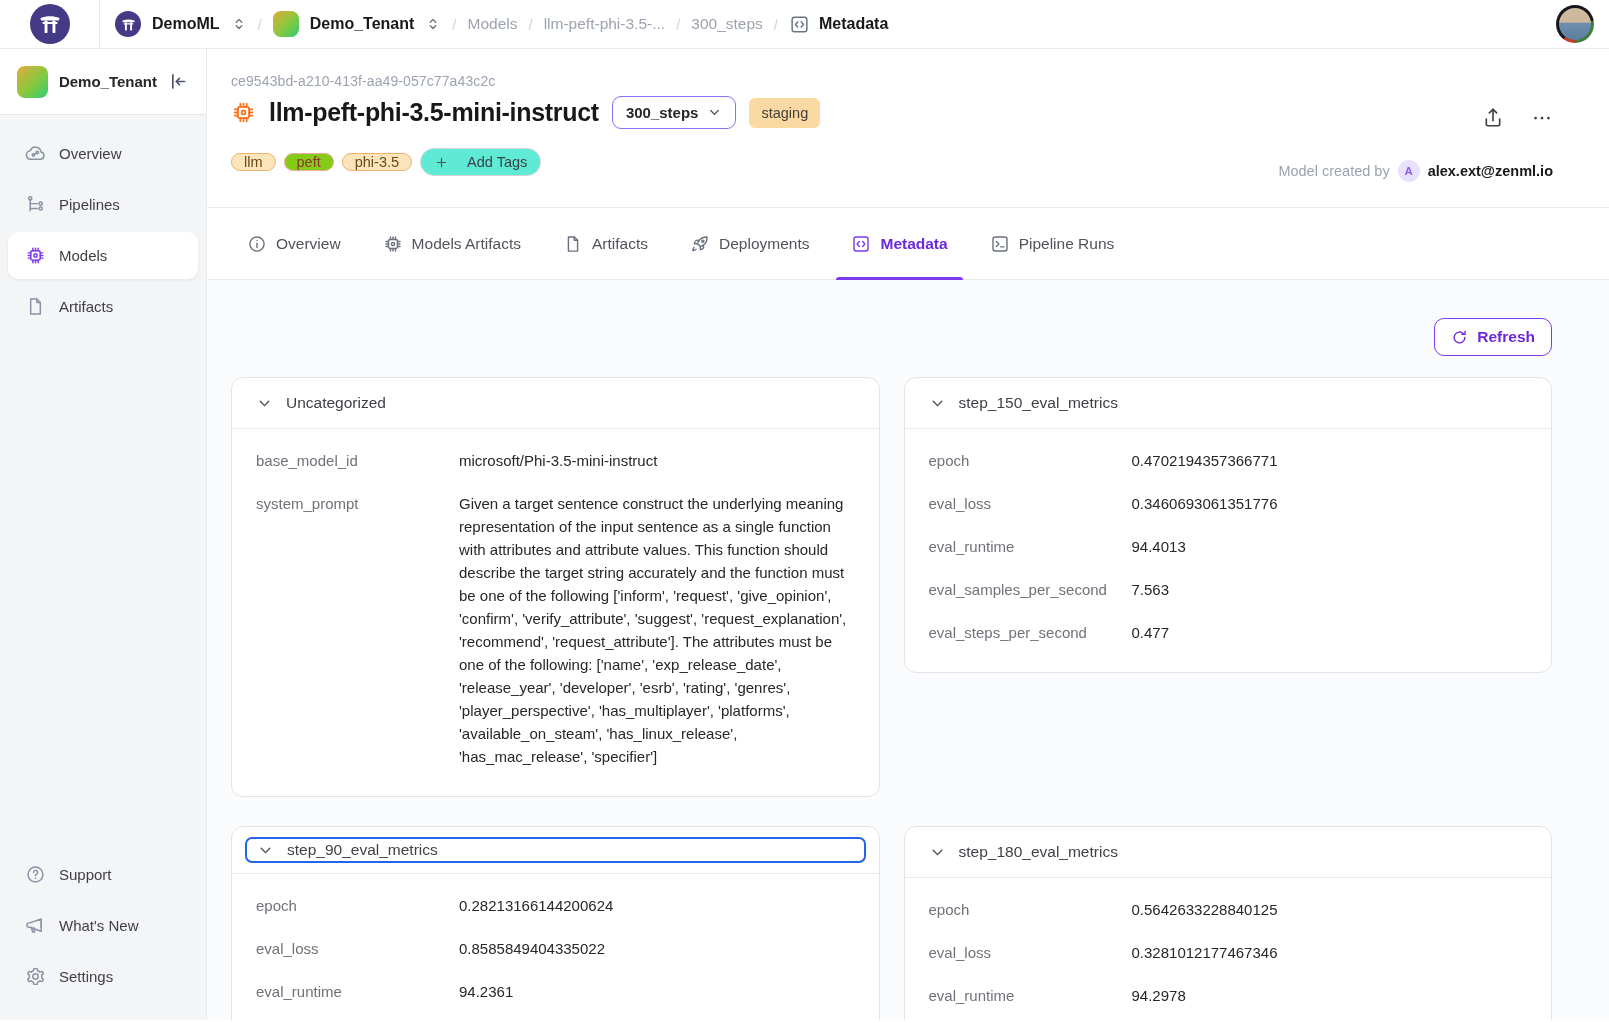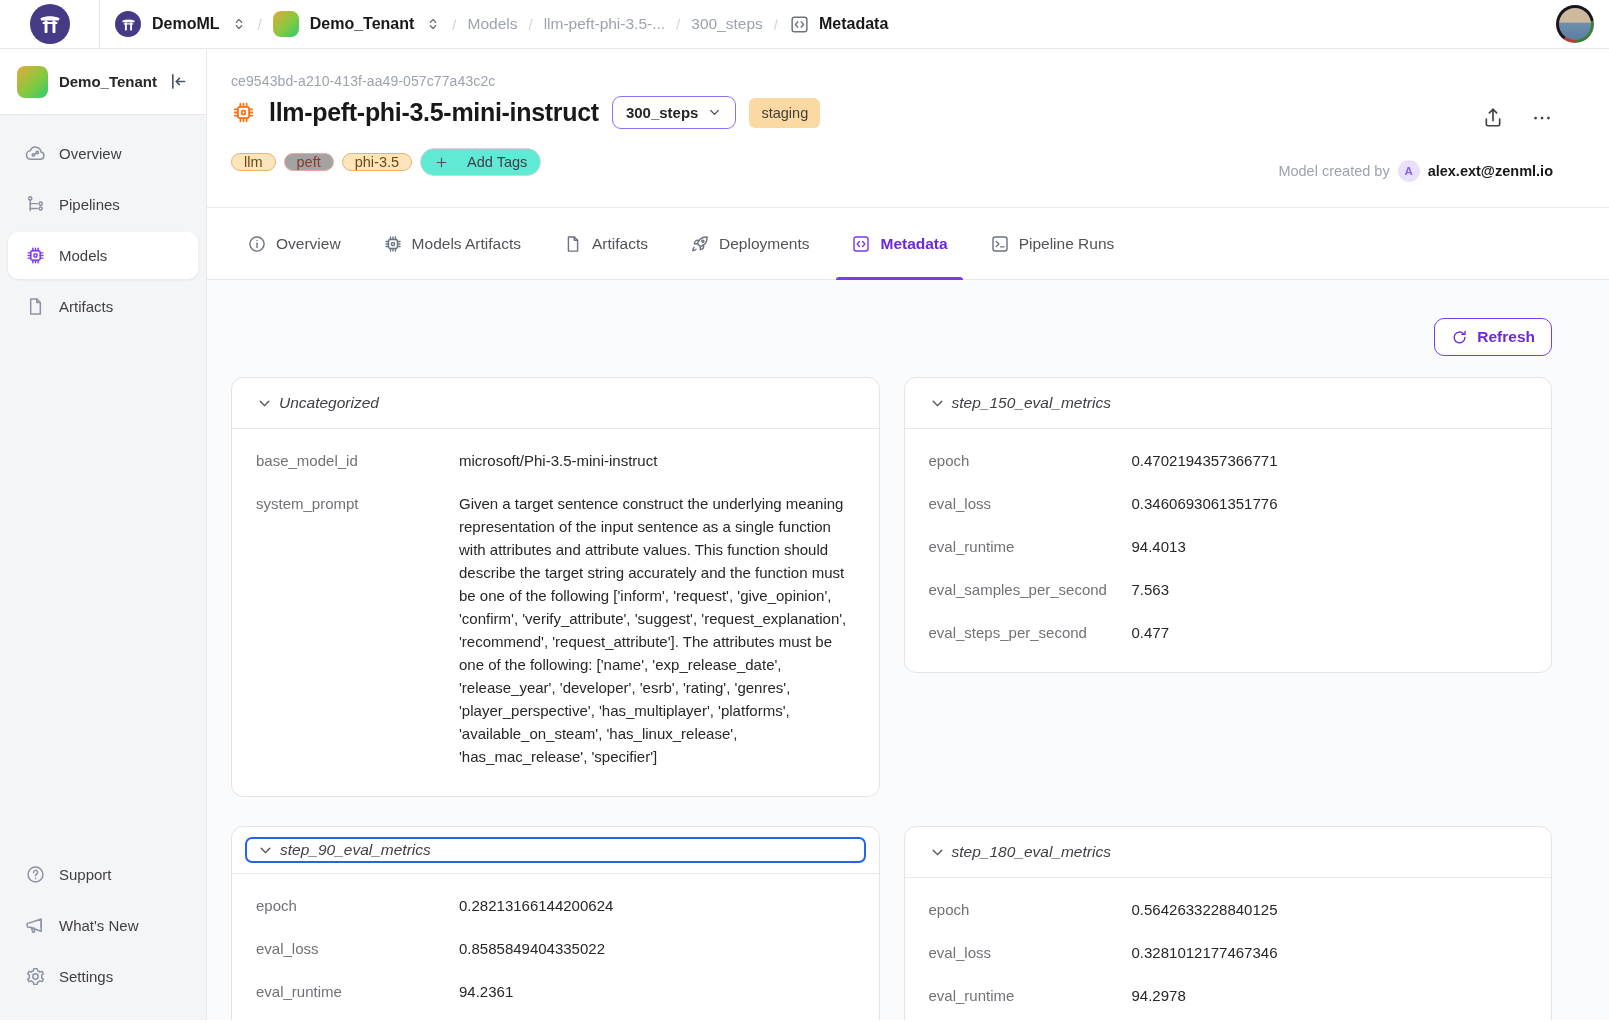--- a/index.html
+++ b/index.html
@@ -50,21 +50,21 @@
   .title-row { display:flex; align-items:center; gap:13px; margin-top:7px; }
   .model-ic { width:25px; height:25px; color:#f97316; }
   .page-title { font-size:25px; font-weight:700; color:#18181b; letter-spacing:-.3px; }
   .ver-pill { display:flex; align-items:center; gap:9px; border:1px solid #8b72f0; border-radius:9px; background:#fff;
     padding:7px 13px; font-size:15px; font-weight:600; color:#27272a; cursor:pointer; }
   .ver-pill .ic { width:15px; height:15px; color:#52525b; }
   .stage-badge { background:#fbd9a2; border-radius:6px; padding:7px 12px; font-size:14.5px; color:#44403c; }
   .tags-row { display:flex; align-items:center; gap:8px; margin-top:19px; }
   .tag { padding:0 12px; border-radius:999px; font-size:14.5px; }
   .tag-orange { background:#fce4bd; border:1px solid #f0b269; color:#6d4716; }
-  .tag-red { background:#a3a3a3; border:1px solid #eeaaa0; color:#8c3a2b; }
+  .tag-red { background:#84cc16; border:1px solid #eeaaa0; color:#8c3a2b; }
   .add-tags { display:flex; align-items:center; gap:18px; padding:5px 13px; border:1px solid #d4d4d8; border-radius:999px;
     background:#5eead4; font-size:14.5px; color:#3f3f46; cursor:pointer; }
   .add-tags .ic { width:15px; height:15px; color:#52525b; }
   .hdr-actions { position:absolute; top:58px; right:56px; display:flex; gap:27px; align-items:center; }
   .hdr-actions .ic { width:22px; height:22px; color:#3f3f46; cursor:pointer; }
   .created-by { position:absolute; top:111px; right:56px; display:flex; align-items:center; gap:8px; }
   .cb-label { font-size:14.5px; color:#9ca3af; }
   .cb-avatar { width:22px; height:22px; border-radius:50%; background:#e9e1fc; color:#8b5cf6; font-size:11.5px; font-weight:700;
     display:flex; align-items:center; justify-content:center; }
   .cb-email { font-size:14.5px; font-weight:700; color:#18181b; }
@@ -79,21 +79,21 @@
 
   
   .content { flex:1; background:#fafbfc; padding:20px 57px 0 24px; overflow:hidden; }
   .refresh-row { display:flex; justify-content:flex-end; margin:2px 0 21px; }
   .refresh-btn { display:flex; align-items:center; gap:9px; padding:9px 16px; border:1px solid #7c3aed; border-radius:10px;
     background:#fff; color:#6d28d9; font-size:15.5px; font-weight:600; cursor:pointer;margin-top:16px; }
   .refresh-btn .ic { width:17px; height:17px; }
   .grid { display:grid; grid-template-columns:1fr 1fr; column-gap:24px; row-gap:29px; align-items:start; }
   .card { background:#fff; border:1px solid #e4e4e7; border-radius:12px; }
   .card-hdr { padding:13px 24px; border-bottom:1px solid #e9eaec; }
-  .card-hdr-inner { display:flex; align-items:flex-end; gap:6px; padding:3px 0;font-style:italic; }
+  .card-hdr-inner { display:flex; align-items:flex-end; gap:13px; padding:3px 0; }
   .card-hdr-inner.focused { border:2px solid #2563eb; border-radius:7px; padding:2px 10px; margin:-3px -11px; }
   .card-chev { width:17px; height:17px; color:#52525b; cursor:pointer; }
   .card-title { font-size:15.5px; font-weight:500; color:#3f3f46; }
   .card-body { padding:10px 0 18px; }
   .mrow { display:flex; padding:10px 24px; font-size:15px; }
   .rk { width:203px; flex:none; color:#71717a; padding-right:16px; line-height:23px; }
   .rv { color:#27272a; line-height:23px; max-width:392px; }
 </style>
 </head>
 <body>

